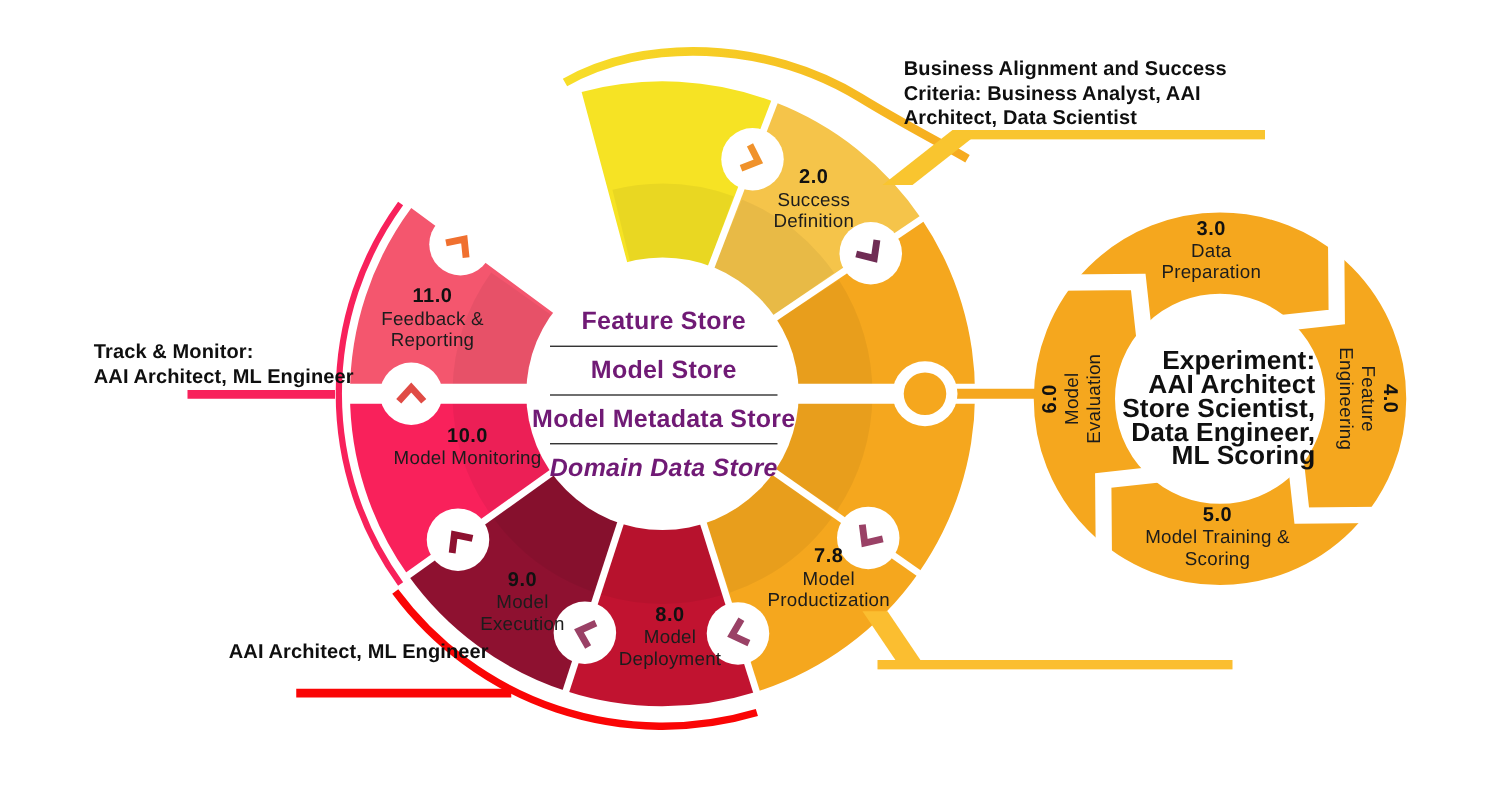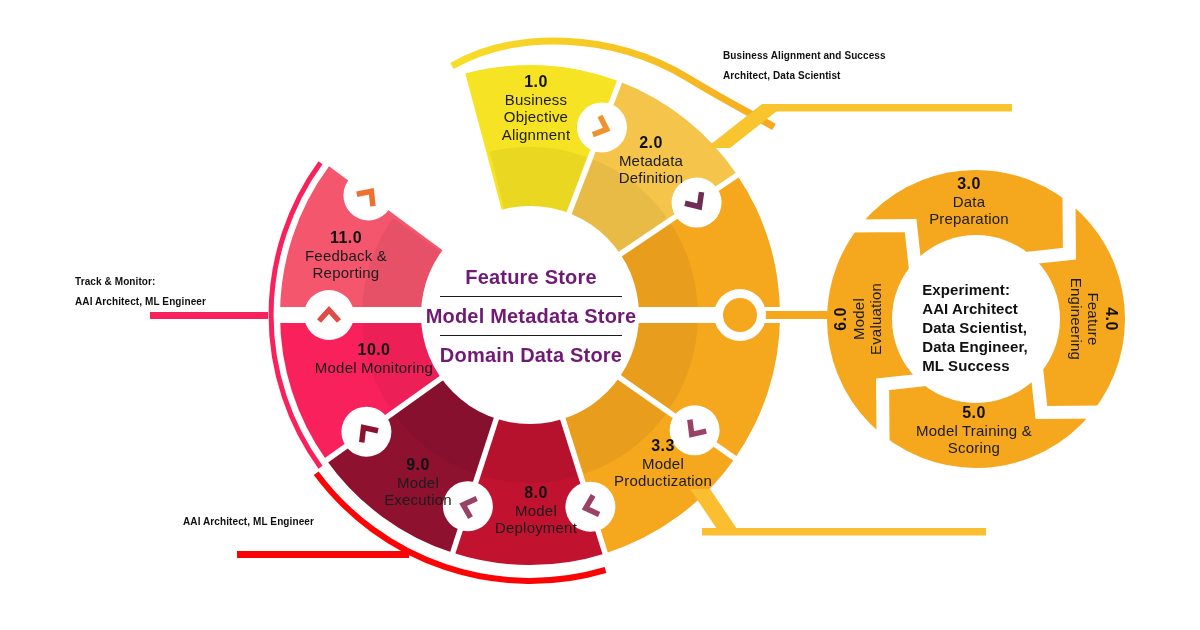--- a/index.html
+++ b/index.html
@@ -4,29 +4,29 @@
 <style>
   html,body{margin:0;padding:0;background:#fff;}
   #stage{position:relative;width:1200px;height:630px;background:#fff;overflow:hidden;
          font-family:"Liberation Sans",sans-serif;}
   #dg{position:absolute;left:0;top:0;}
   .lbl{position:absolute;transform:translate(-50%,-50%);text-align:center;color:#1c1c1c;
        font-size:15px;line-height:17.5px;letter-spacing:.2px;white-space:nowrap;}
   .lbl .num{font-weight:700;font-size:16px;letter-spacing:.4px;color:#111;}
   .lbl.r90{transform:translate(-50%,-50%) rotate(90deg);}
   .lbl.rm90{transform:translate(-50%,-50%) rotate(-90deg);}
-  .ann{position:absolute;font-weight:700;font-size:10px;line-height:19.5px;color:#0f0f0f;
+  .ann{position:absolute;font-weight:700;font-size:16px;line-height:19.5px;color:#0f0f0f;
        white-space:nowrap;letter-spacing:.1px;}
   .hub-text{position:absolute;left:531px;top:316px;transform:translate(-50%,-50%);width:182px;
             text-align:left;font-weight:700;font-size:20px;color:#701a75;letter-spacing:.2px;}
   .hub-text .row{height:38px;display:flex;align-items:center;justify-content:center;
                  border-bottom:1.6px solid #1a1a1a;white-space:nowrap;}
-  .hub-text .row:last-child{border-bottom:none;}
+  .hub-text .row:last-child{border-bottom:none;font-style:italic;}
   .exp-center{position:absolute;left:975px;top:327px;transform:translate(-50%,-50%);
-              text-align:left;font-weight:700;font-size:15px;line-height:19px;color:#101010;
+              text-align:right;font-weight:700;font-size:21px;line-height:19px;color:#101010;
               white-space:nowrap;letter-spacing:.1px;}
 </style>
 </head>
 <body>
 
 <div id="stage">
   <svg id="dg" width="1200" height="630" viewBox="0 0 1200 630">
       <defs>
         <linearGradient id="ya" gradientUnits="userSpaceOnUse" x1="452" y1="60" x2="780" y2="130">
       <stop offset="0" stop-color="#F7DE28"></stop>
@@ -88,37 +88,32 @@
       <path d="M-10,6 L0,-5 L10,6" transform="translate(368.4,195.4) rotate(396.5)" stroke="#F0702F" stroke-width="5.5" fill="none" stroke-linecap="butt"></path>
       <circle cx="976" cy="319" r="116.5" fill="none" stroke="#F5A71E" stroke-width="65"></circle>
       <path d="M1068.9,191.2 L1069.4,253.6 L1019.5,259.1" stroke="#fff" stroke-width="13" fill="none" stroke-linejoin="miter"></path>
       <path d="M1103.8,411.9 L1041.4,412.4 L1035.9,362.5" stroke="#fff" stroke-width="13" fill="none" stroke-linejoin="miter"></path>
       <path d="M883.1,446.8 L882.6,384.4 L932.5,378.9" stroke="#fff" stroke-width="13" fill="none" stroke-linejoin="miter"></path>
       <path d="M848.2,226.1 L910.6,225.6 L916.1,275.5" stroke="#fff" stroke-width="13" fill="none" stroke-linejoin="miter"></path>
     </svg>
 
   <div class="hub-text">
     <div class="row">Feature Store</div>
+    <div class="row">Model Store</div>
     <div class="row">Model Metadata Store</div>
     <div class="row">Domain Data Store</div>
   </div>
 
-  <div class="lbl" style="left:536px;top:108px">
-    <div class="num">1.0</div>
-    <div>Business</div>
-    <div>Objective</div>
-    <div>Alignment</div>
-  </div>
   <div class="lbl" style="left:651px;top:160px">
     <div class="num">2.0</div>
-    <div>Metadata</div>
+    <div>Success</div>
     <div>Definition</div>
   </div>
   <div class="lbl" style="left:663px;top:463px">
-    <div class="num">3.3</div>
+    <div class="num">7.8</div>
     <div>Model</div>
     <div>Productization</div>
   </div>
   <div class="lbl" style="left:536px;top:510px">
     <div class="num">8.0</div>
     <div>Model</div>
     <div>Deployment</div>
   </div>
   <div class="lbl" style="left:418px;top:482px">
     <div class="num">9.0</div>
@@ -152,27 +147,28 @@
   </div>
   <div class="lbl rm90" style="left:858px;top:319px">
     <div class="num">6.0</div>
     <div>Model</div>
     <div>Evaluation</div>
   </div>
 
   <div class="exp-center">
     <div>Experiment:</div>
     <div>AAI Architect</div>
-    <div>Data Scientist,</div>
+    <div>Store Scientist,</div>
     <div>Data Engineer,</div>
-    <div>ML Success</div>
+    <div>ML Scoring</div>
   </div>
 
   <div class="ann" style="left:723px;top:46px">
     <div>Business Alignment and Success</div>
+    <div>Criteria: Business Analyst, AAI</div>
     <div>Architect, Data Scientist</div>
   </div>
   <div class="ann" style="left:75px;top:272px">
     <div>Track &amp; Monitor:</div>
     <div>AAI Architect, ML Engineer</div>
   </div>
   <div class="ann" style="left:183px;top:512px">
     <div>AAI Architect, ML Engineer</div>
   </div>
 </div>

